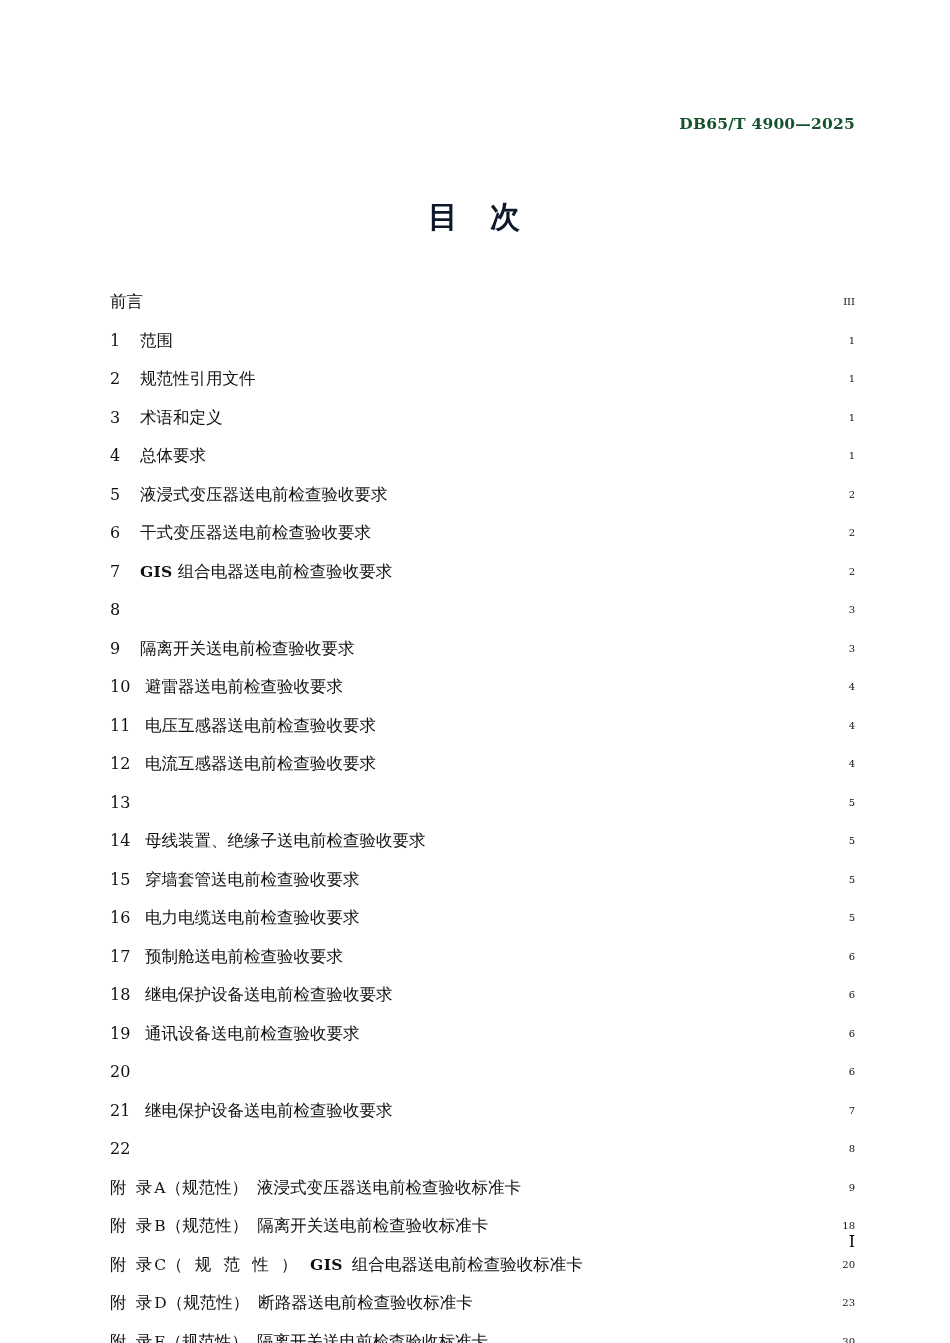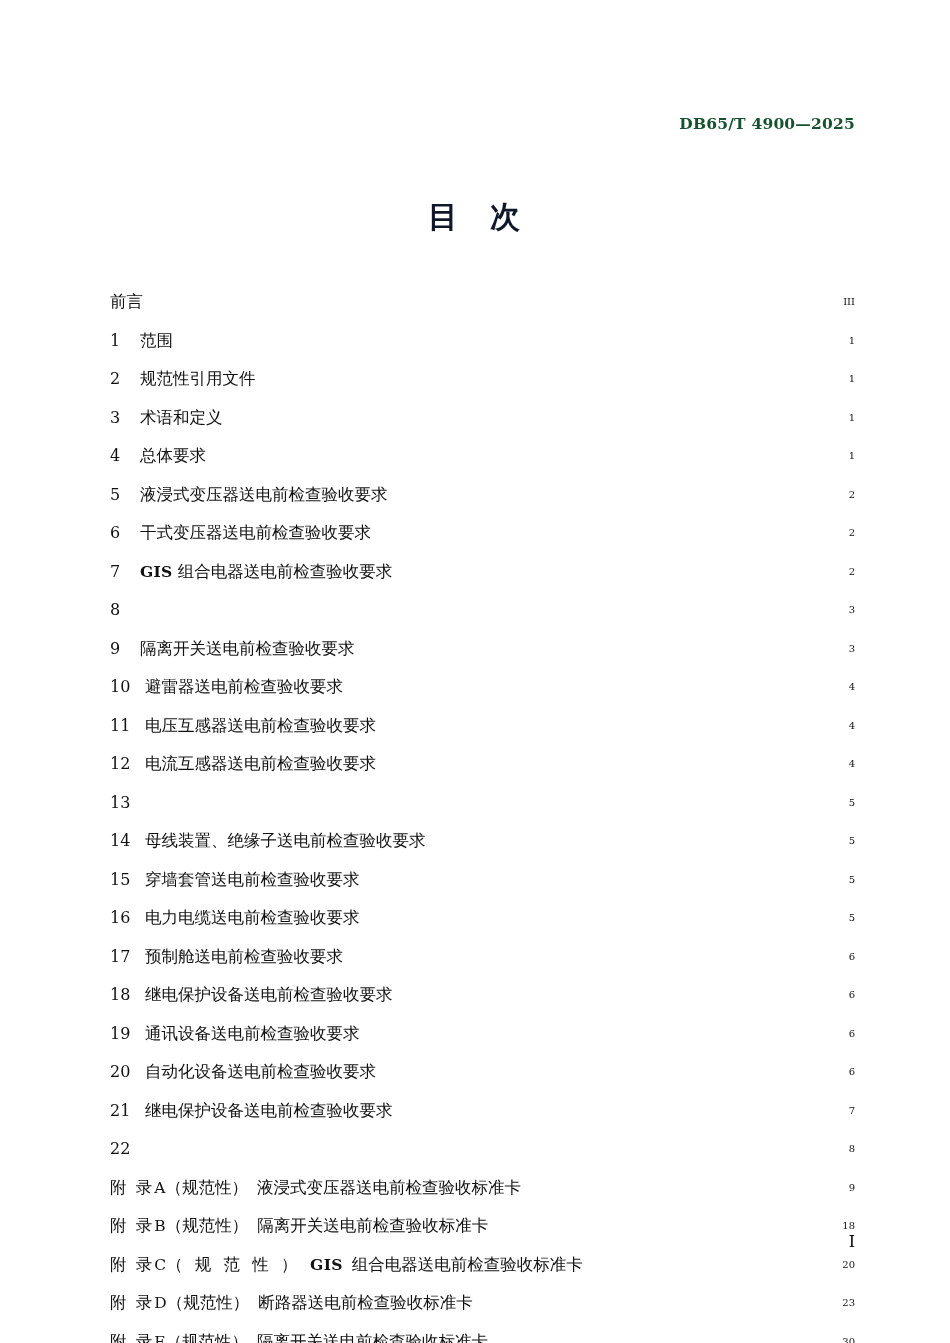--- a/index.html
+++ b/index.html
@@ -262,21 +262,20 @@
         <span class="t-page">6</span>
       </div>
       <div class="toc-row wide">
         <span class="t-num">19</span>
         <span class="t-label">通讯设备送电前检查验收要求</span>
         <span class="t-leader"></span>
         <span class="t-page">6</span>
       </div>
       <div class="toc-row wide">
         <span class="t-num">20</span>
-        <span class="t-label">自动化设备送电前检查验收要求</span>
         <span class="t-leader"></span>
         <span class="t-page">6</span>
       </div>
       <div class="toc-row wide">
         <span class="t-num">21</span>
         <span class="t-label">继电保护设备送电前检查验收要求</span>
         <span class="t-leader"></span>
         <span class="t-page">7</span>
       </div>
       <div class="toc-row wide">

